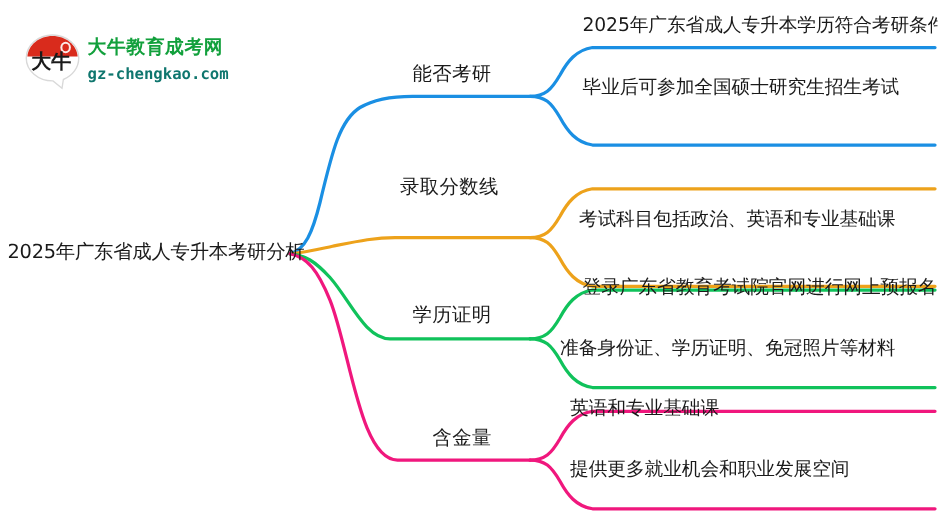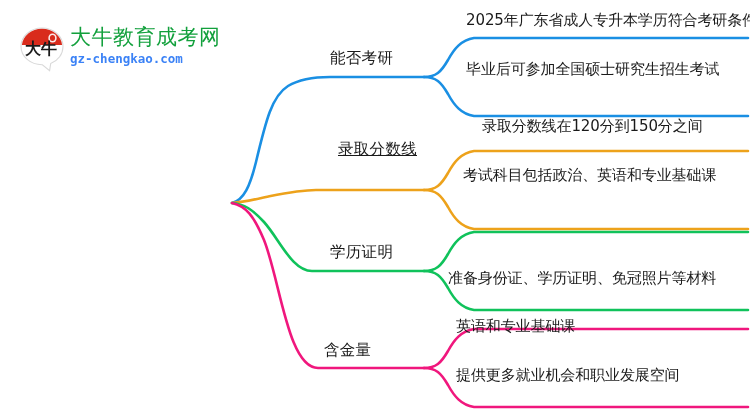--- a/index.html
+++ b/index.html
@@ -46,32 +46,32 @@
     height: 46px;
   }
   #logo-text-block {
     position: absolute;
     left: 52px;
     top: 1px;
     width: 150px;
   }
   .logo-cn {
     font-family: "DejaVu Sans", "Liberation Sans", sans-serif;
-    font-size: 21px;
-    font-weight: normal;
+    font-size: 15px;
+    font-weight: bold;
     color: #12a03c;
     letter-spacing: 0.5px;
     line-height: 25px;
     white-space: nowrap;
   }
   .logo-url {
     font-family: "DejaVu Sans Mono", "Liberation Mono", monospace;
     font-size: 12.5px;
     font-weight: bold;
-    color: #3b82f6;
+    color: #0f766e;
     letter-spacing: 0px;
     line-height: 17px;
     white-space: nowrap;
   }
 
   
   .node-label {
     position: absolute;
     font-family: "DejaVu Sans", "Liberation Sans", sans-serif;
     color: #1a1a1a;
@@ -133,30 +133,31 @@
       <ellipse cx="34.5" cy="12.0" rx="4.2" ry="4.6" fill="#ffffff" opacity="0.9"></ellipse>
       <ellipse cx="34.5" cy="12.0" rx="2.6" ry="3.0" fill="#d92b1c"></ellipse>
       <text x="23" y="28" font-family="DejaVu Sans, sans-serif" font-size="16" font-weight="bold" fill="#1a1a1a" text-anchor="middle">大牛</text>
     </svg>
     <div id="logo-text-block">
       <div class="logo-cn">大牛教育成考网</div>
       <div class="logo-url">gz-chengkao.com</div>
     </div>
   </div>
 
+  <div class="node-label" id="root-title">2025年广东省成人专升本考研分析</div>
 
-  <div class="node-label branch-label" style="left:330px; top:52px;font-family:Liberation Mono, monospace;">能否考研</div>
-  <div class="node-label branch-label" style="left:338px; top:142px;text-decoration:underline;">录取分数线</div>
+  <div class="node-label branch-label" style="left:330px; top:52px;">能否考研</div>
+  <div class="node-label branch-label" style="left:320px; top:142px;">录取分数线</div>
   <div class="node-label branch-label" style="left:330px; top:245px;">学历证明</div>
-  <div class="node-label branch-label" style="left:324px; top:343px;text-align:center;">含金量</div>
+  <div class="node-label branch-label" style="left:346px; top:343px;text-align:center;">含金量</div>
 
   <div class="node-label leaf-label" style="left:466px; top:13px;">2025年广东省成人专升本学历符合考研条件</div>
   <div class="node-label leaf-label" style="left:466px; top:62px;">毕业后可参加全国硕士研究生招生考试</div>
 
-  <div class="node-label leaf-label" style="left:482px; top:119px;">录取分数线在120分到150分之间</div>
   <div class="node-label leaf-label" style="left:463px; top:168px;">考试科目包括政治、英语和专业基础课</div>
 
+  <div class="node-label leaf-label" style="left:466px; top:222px;">登录广东省教育考试院官网进行网上预报名</div>
   <div class="node-label leaf-label" style="left:448px; top:271px;">准备身份证、学历证明、免冠照片等材料</div>
 
   <div class="node-label leaf-label" style="left:456px; top:319px;">英语和专业基础课</div>
   <div class="node-label leaf-label" style="left:456px; top:368px;">提供更多就业机会和职业发展空间</div>
 
 </div>
 
 </body></html>

